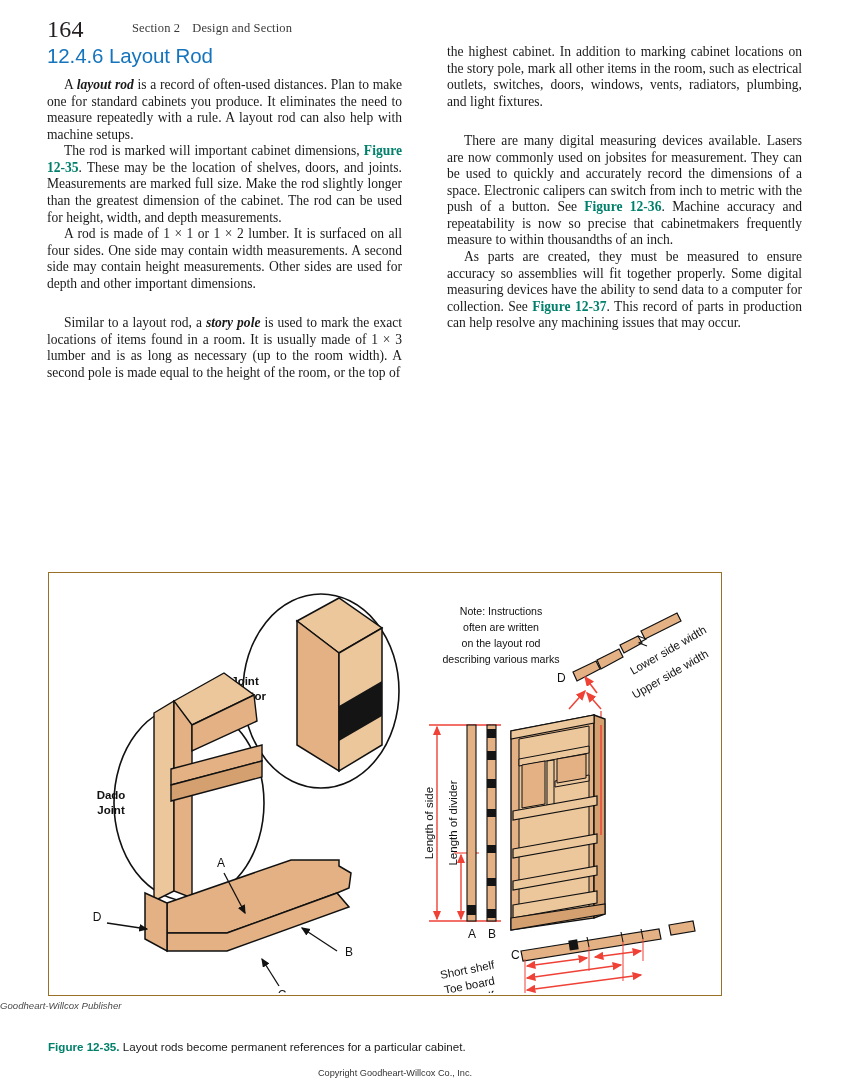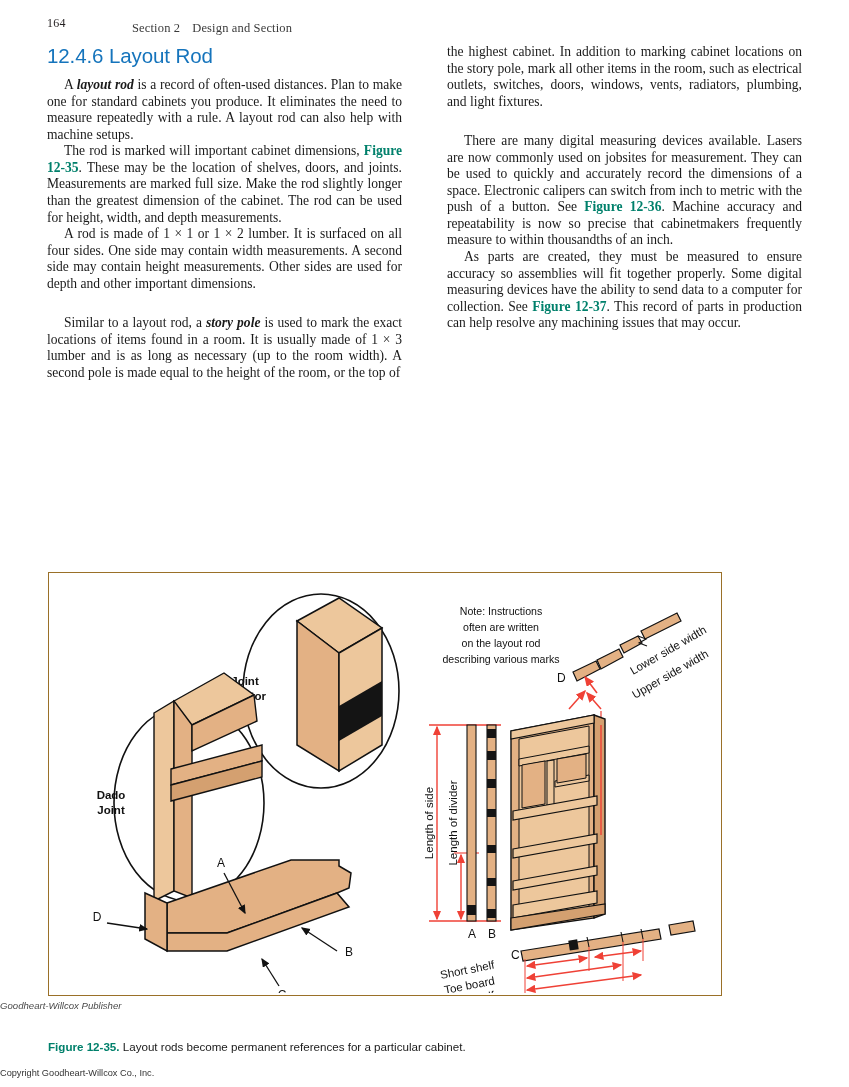--- a/index.html
+++ b/index.html
@@ -7,21 +7,21 @@
   body{
     width:849px;height:1087px;position:relative;overflow:hidden;
     font-family:"Liberation Serif", serif;color:#1a1a1a;
   }
   .page{position:absolute;left:0;top:0;width:849px;height:1087px;}
 
   
   .runhead{position:absolute;left:47px;top:16px;width:720px;height:24px;}
   .folio{
     position:absolute;left:0;top:0;font-family:"Liberation Serif",serif;
-    font-size:12px;color:#231f20;letter-spacing:.2px;
+    font-size:24px;color:#231f20;letter-spacing:.2px;
   }
   .runhead-text{
     position:absolute;left:85px;top:5px;font-family:"Liberation Serif",serif;
     font-size:12.5px;color:#3a3a3a;letter-spacing:.15px;white-space:nowrap;
   }
   .runhead-text .sec{margin-right:12px;}
 
   
   .col{position:absolute;top:44px;width:355px;}
   .col-left{left:47px;}
@@ -58,21 +58,21 @@
     position:absolute;left:0;top:1000px;width:791px;text-align:left;
     font-family:"Liberation Sans",sans-serif;font-style:italic;
     font-size:9.6px;color:#4a4a4a;
   }
   .caption{
     position:absolute;left:48px;top:1040px;width:740px;
     font-family:"Liberation Sans",sans-serif;font-size:11.6px;color:#1a1a1a;
   }
   .caption b{color:#00806b;}
   .copyright{
-    position:absolute;left:0;top:1068px;width:790px;text-align:left;
+    position:absolute;left:0;top:1068px;width:790px;text-align:center;
     font-family:"Liberation Sans",sans-serif;font-size:9.2px;color:#333;
   }
 
   
   .lbl{font-family:"Liberation Sans",sans-serif;font-size:11.5px;fill:#111;}
   .lbl-b{font-family:"Liberation Sans",sans-serif;font-size:11.5px;font-weight:bold;fill:#111;}
   .lbl-note{font-family:"Liberation Sans",sans-serif;font-size:10.6px;fill:#111;}
   .lbl-ltr{font-family:"Liberation Sans",sans-serif;font-size:12px;fill:#111;}
 </style>
 </head>

